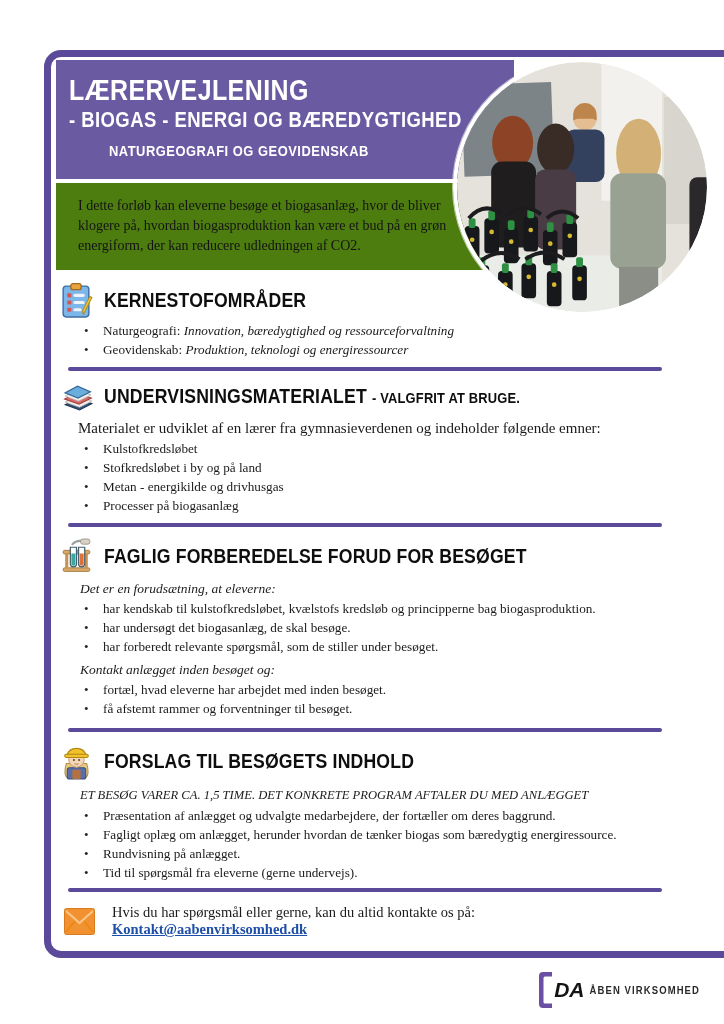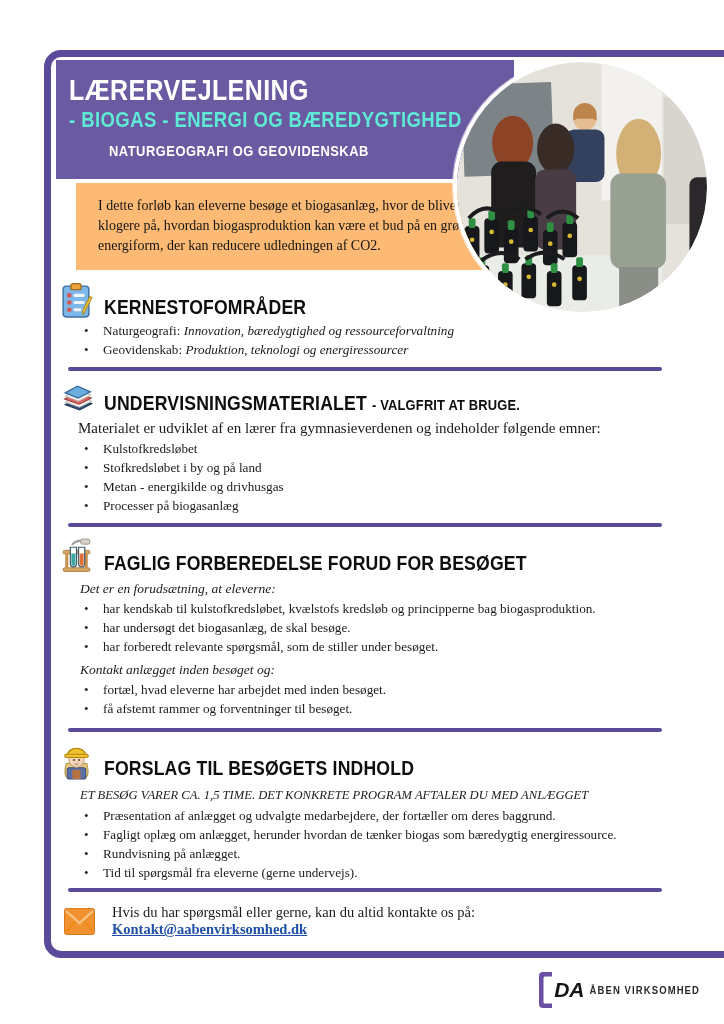--- a/index.html
+++ b/index.html
@@ -10,39 +10,39 @@
   
   .frame { position:absolute; left:44px; top:50px; width:708px; height:908px;
     border:7px solid #5b4a99; border-radius:17px; background:#fff; }
 
   
   .header-box { position:absolute; left:5px; top:3px; width:458px; height:119px;
     background:#6a5aa2; padding:14px 0 0 13px; z-index:1; }
   .cond { display:inline-block; transform:scaleX(.86); transform-origin:0 50%; white-space:nowrap; }
   .h-title { font-family:"Liberation Sans", sans-serif; font-weight:700; color:#fff;
     font-size:29px; line-height:33px; letter-spacing:.5px; }
-  .h-sub { font-family:"Liberation Sans", sans-serif; font-weight:700; color:#5eead4;
+  .h-sub { font-family:"Liberation Sans", sans-serif; font-weight:700; color:#ffffff;
     font-size:21.5px; line-height:27px; letter-spacing:.5px; }
   .h-tag { font-family:"Liberation Sans", sans-serif; font-weight:700; color:#fff;
     font-size:15px; line-height:22px; margin-top:6px; letter-spacing:.6px;padding-left:40px; }
 
   .intro-box { position:absolute; left:5px; top:126px; width:458px; height:87px;
-    background:#fdba74; padding:13px 0 9px 22px; z-index:1;margin-left:20px; }
+    background:#4d7c0f; padding:13px 0 9px 22px; z-index:1; }
   .intro-box p { width:398px; font-size:14px; line-height:20px; color:#141414; }
 
   
   .photo-circle { position:absolute; left:402px; top:1px; width:258px; height:258px;
     border-radius:50%; border:4px solid #fff; overflow:hidden; z-index:2;
     box-shadow:0 0 0 1px rgba(255,255,255,.6); }
   .photo-circle svg { display:block; width:100%; height:100%; }
 
   
   .content { position:absolute; left:5px; top:220px; width:612px; z-index:0; }
 
-  .sec-head { display:flex; align-items:flex-end; gap:9px; margin:4px 0 2px 2px; height:38px; }
+  .sec-head { display:flex; align-items:center; gap:9px; margin:4px 0 2px 2px; height:38px; }
   .sec-head svg.icon { width:37px; height:37px; flex:0 0 37px; }
   .sec-title { font-family:"Liberation Sans", sans-serif; font-weight:700; color:#0e0e0e;
     font-size:20.5px; letter-spacing:.2px; }
   .sec-title .suffix { font-size:15px; margin-left:6px; }
 
   .lead { font-style:italic; font-size:13.5px; line-height:19px; margin:4px 0 0 24px; white-space:nowrap; }
   .lead-caps { font-style:italic; font-size:12.6px; line-height:19px; margin-left:24px; white-space:nowrap; }
   .plain { font-size:15px; line-height:19px; margin:4px 0 0 22px; white-space:nowrap; }
 
   ul.blist { list-style:none; margin-top:1px; }

